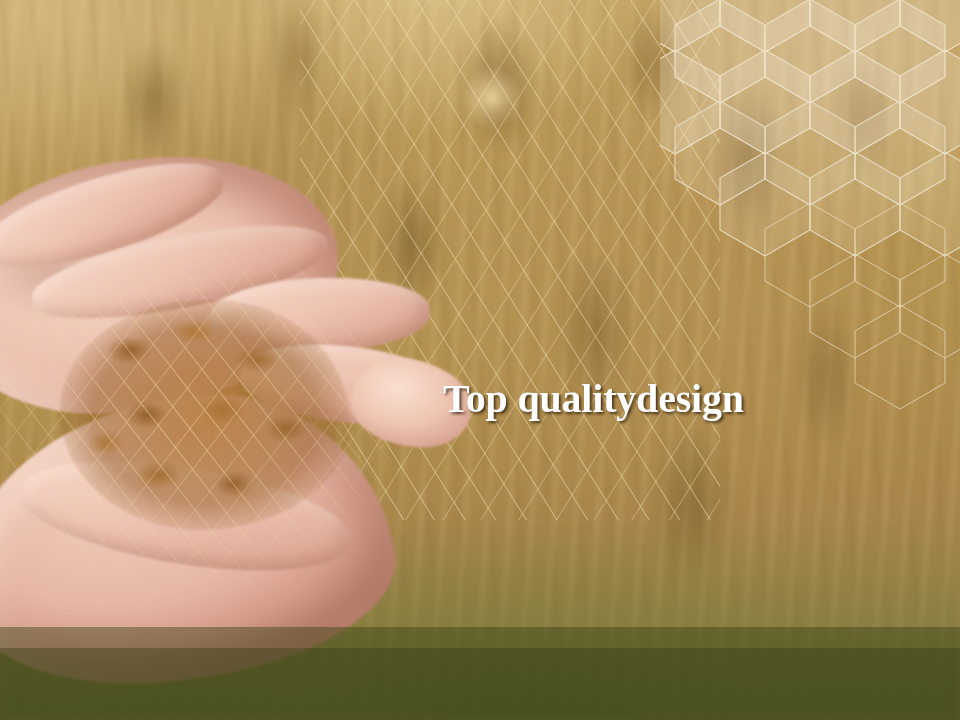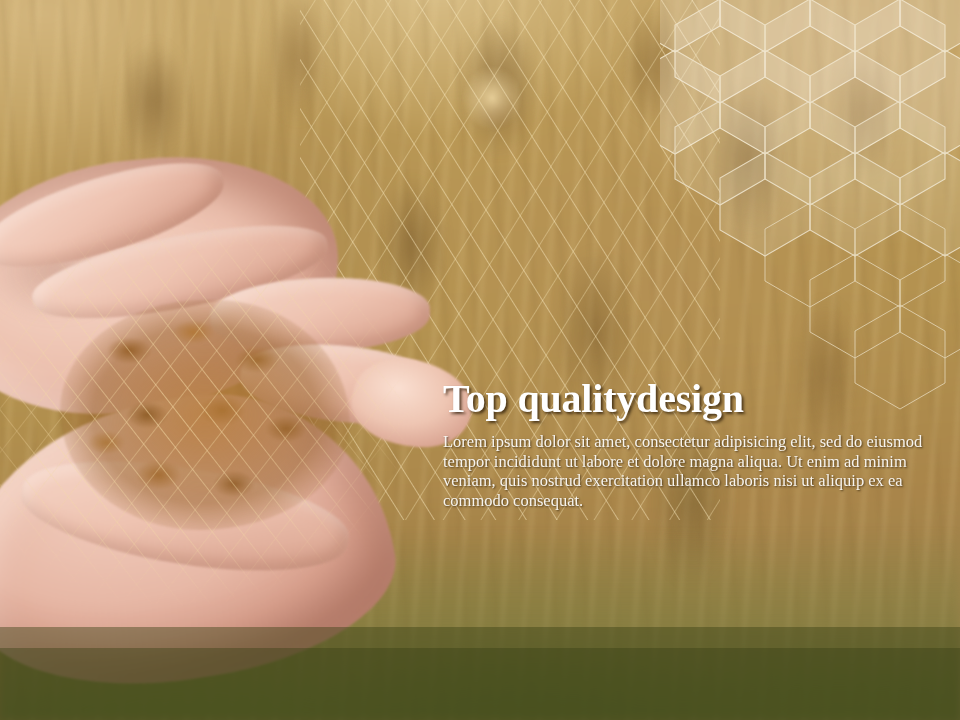--- a/index.html
+++ b/index.html
@@ -325,16 +325,15 @@
         <use href="#hex" x="195" y="305"></use>
       </g>
     </svg>
   </div>
 
   <div class="band-upper"></div>
   <div class="band-lower"></div>
 
   <div class="text-block">
     <h1 class="slide-title">Top qualitydesign</h1>
-    <p class="slide-body">Lorem ipsum dolor sit amet, consectetur adipisicing elit, sed do eiusmod tempor incididunt ut labore et dolore magna aliqua. Ut enim ad minim veniam, quis nostrud exercitation ullamco laboris nisi ut aliquip ex ea commodo consequat.</p>
   </div>
 
 </div>
 
 </body></html>

